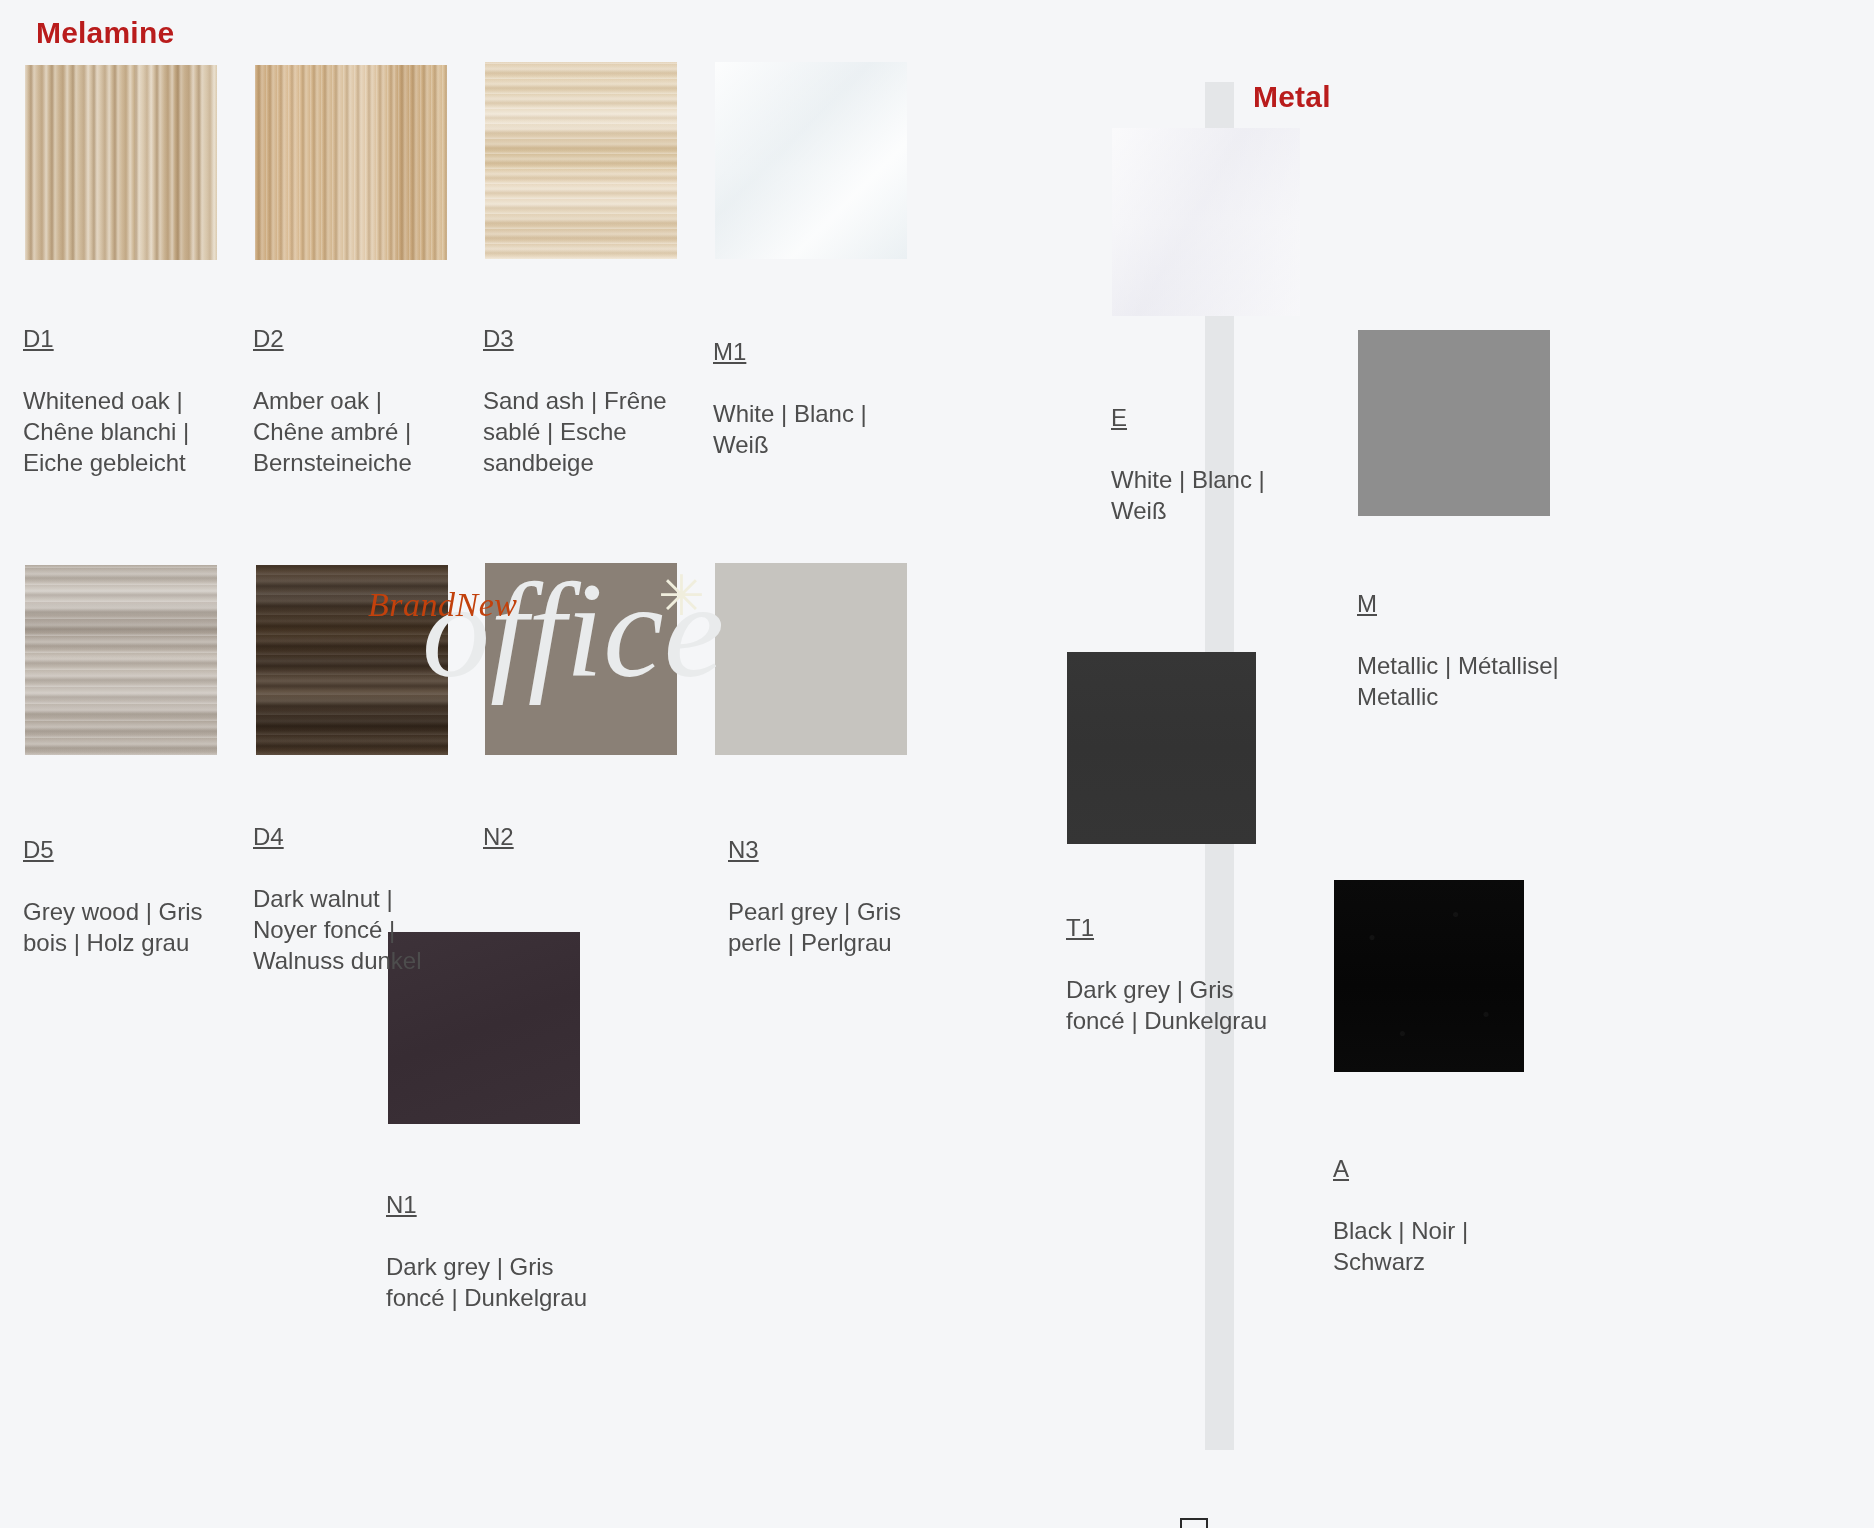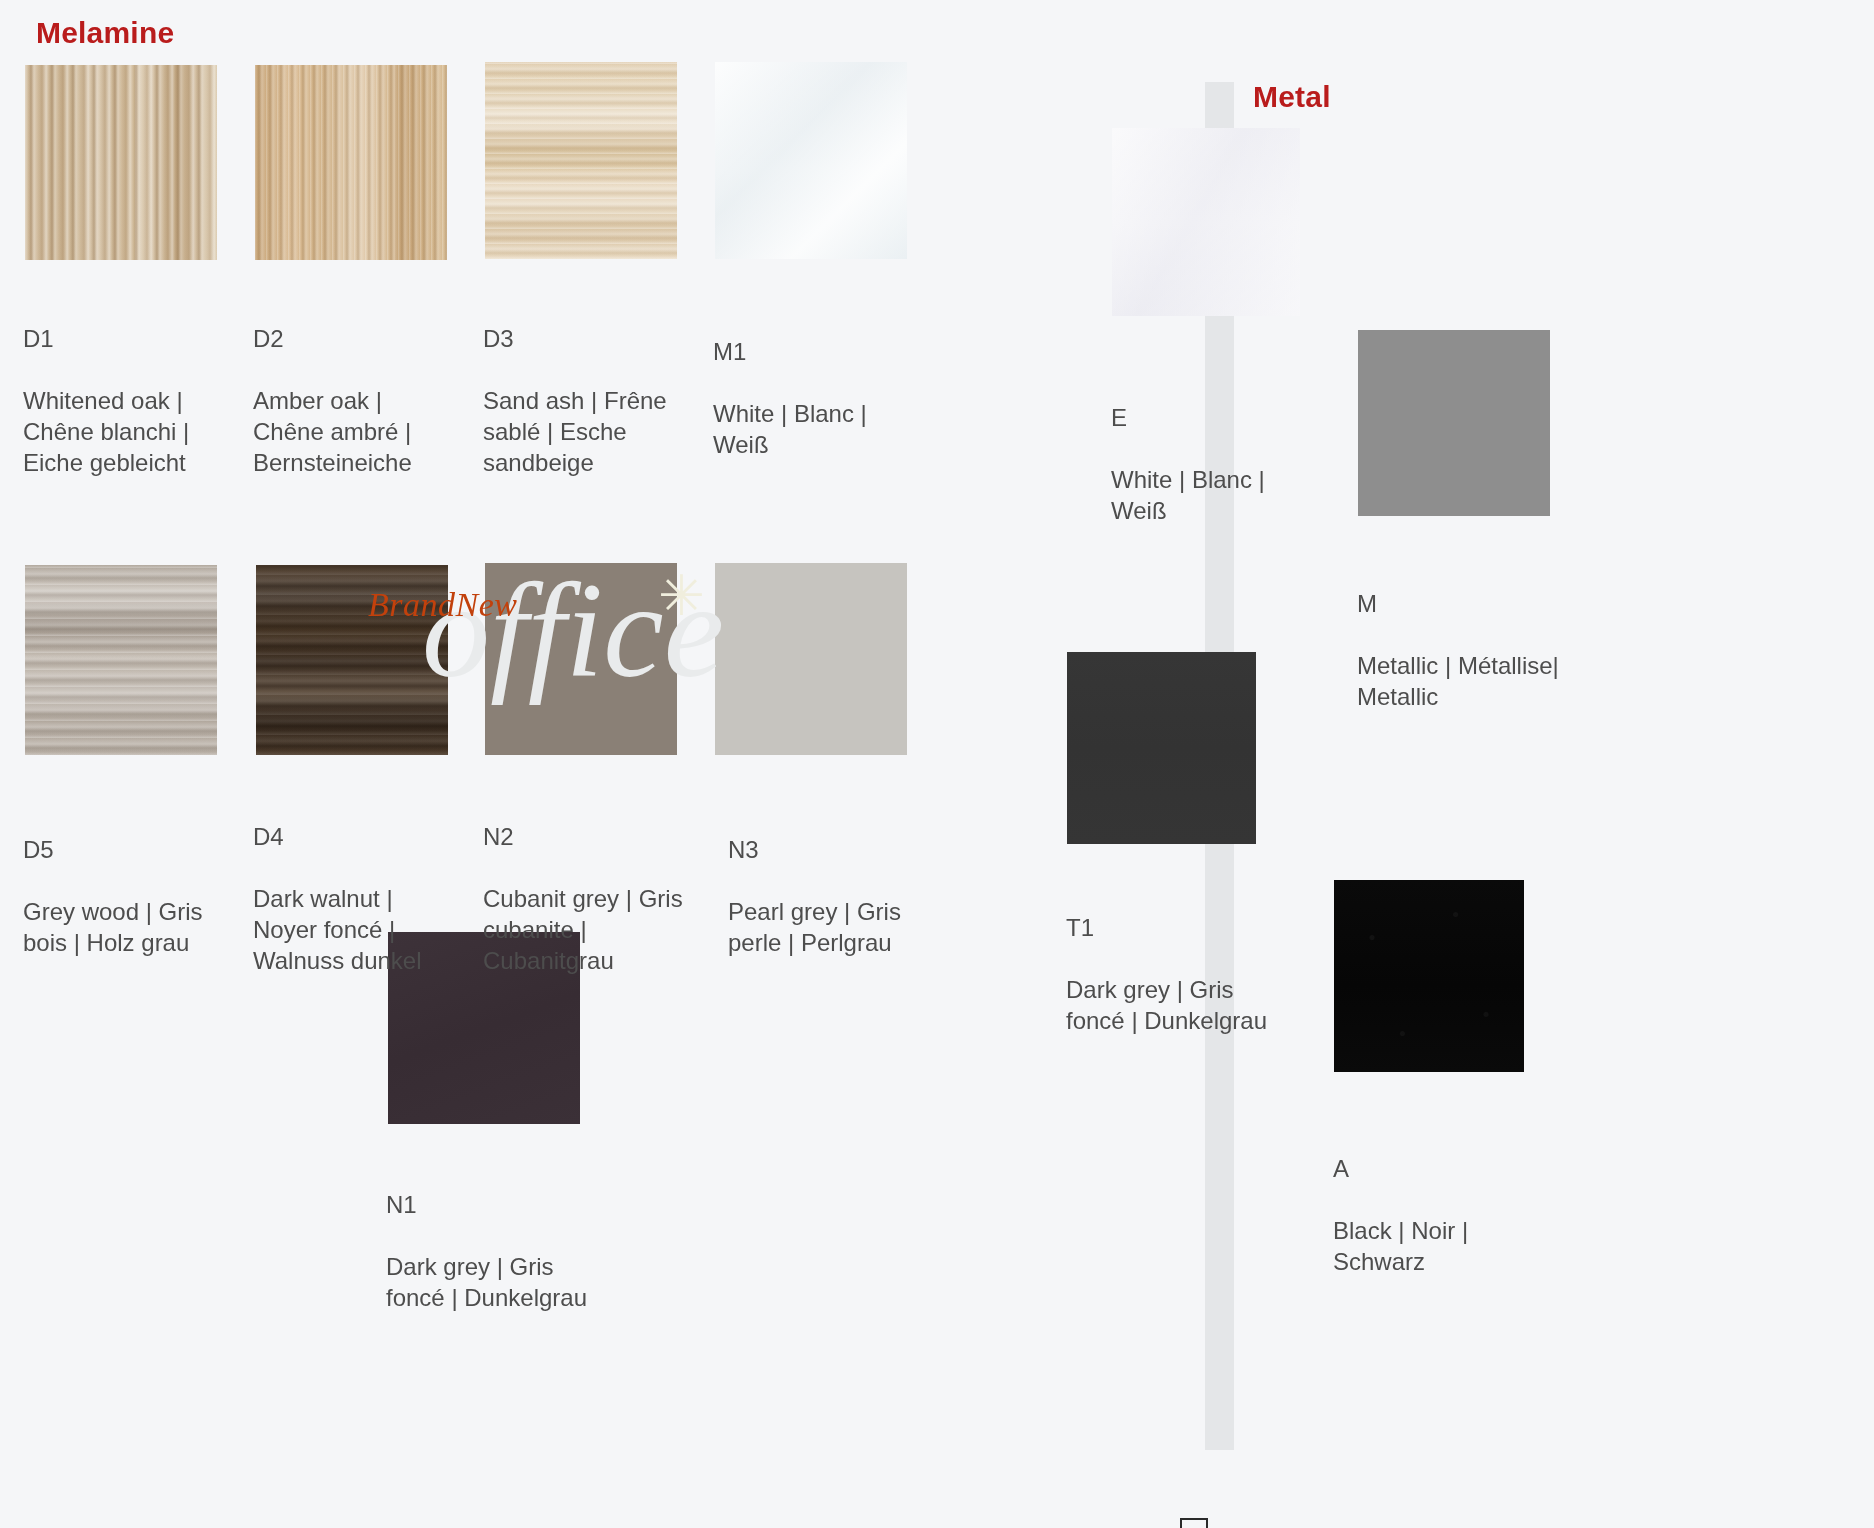--- a/index.html
+++ b/index.html
@@ -87,21 +87,21 @@
     z-index: 2;
   }
   .caption {
     position: absolute;
     font-size: 24px;
     line-height: 31px;
     color: #4d4d4d;
     white-space: pre-line;
     z-index: 4;
   }
-  .caption .code { display: block; }
+  .caption .code { display: block; text-decoration: underline; }
 
   
   .tex-d1 {
     background-color: #cdb491;
     background-image:
       repeating-linear-gradient(90deg,
         rgba(255,255,255,0.42) 0px, rgba(255,255,255,0.0) 3px,
         rgba(120,86,48,0.30) 6px, rgba(255,255,255,0.30) 9px,
         rgba(255,255,255,0.0) 13px, rgba(140,104,62,0.22) 17px,
         rgba(255,255,255,0.38) 21px),
@@ -252,21 +252,20 @@
 
   <div class="swatch tex-d4" style="left:256px; top:565px; width:192px; height:190px;"></div>
   <div class="caption" style="left:253px; top:790px; width:210px;">
     <span class="code">D4</span>
     <span>Dark walnut | Noyer foncé | Walnuss dunkel</span>
   </div>
 
   <div class="swatch tex-n2" style="left:485px; top:563px; width:192px; height:192px;"></div>
   <div class="caption" style="left:483px; top:790px; width:212px;">
     <span class="code">N2</span>
-    <span>Cubanit grey | Gris cubanite | Cubanitgrau</span>
   </div>
 
   <div class="swatch tex-n3" style="left:715px; top:563px; width:192px; height:192px;"></div>
   <div class="caption" style="left:728px; top:803px; width:205px;">
     <span class="code">N3</span>
     <span>Pearl grey | Gris perle | Perlgrau</span>
   </div>
 
   <div class="swatch tex-n1" style="left:388px; top:932px; width:192px; height:192px;"></div>
   <div class="caption" style="left:386px; top:1158px; width:205px;">

